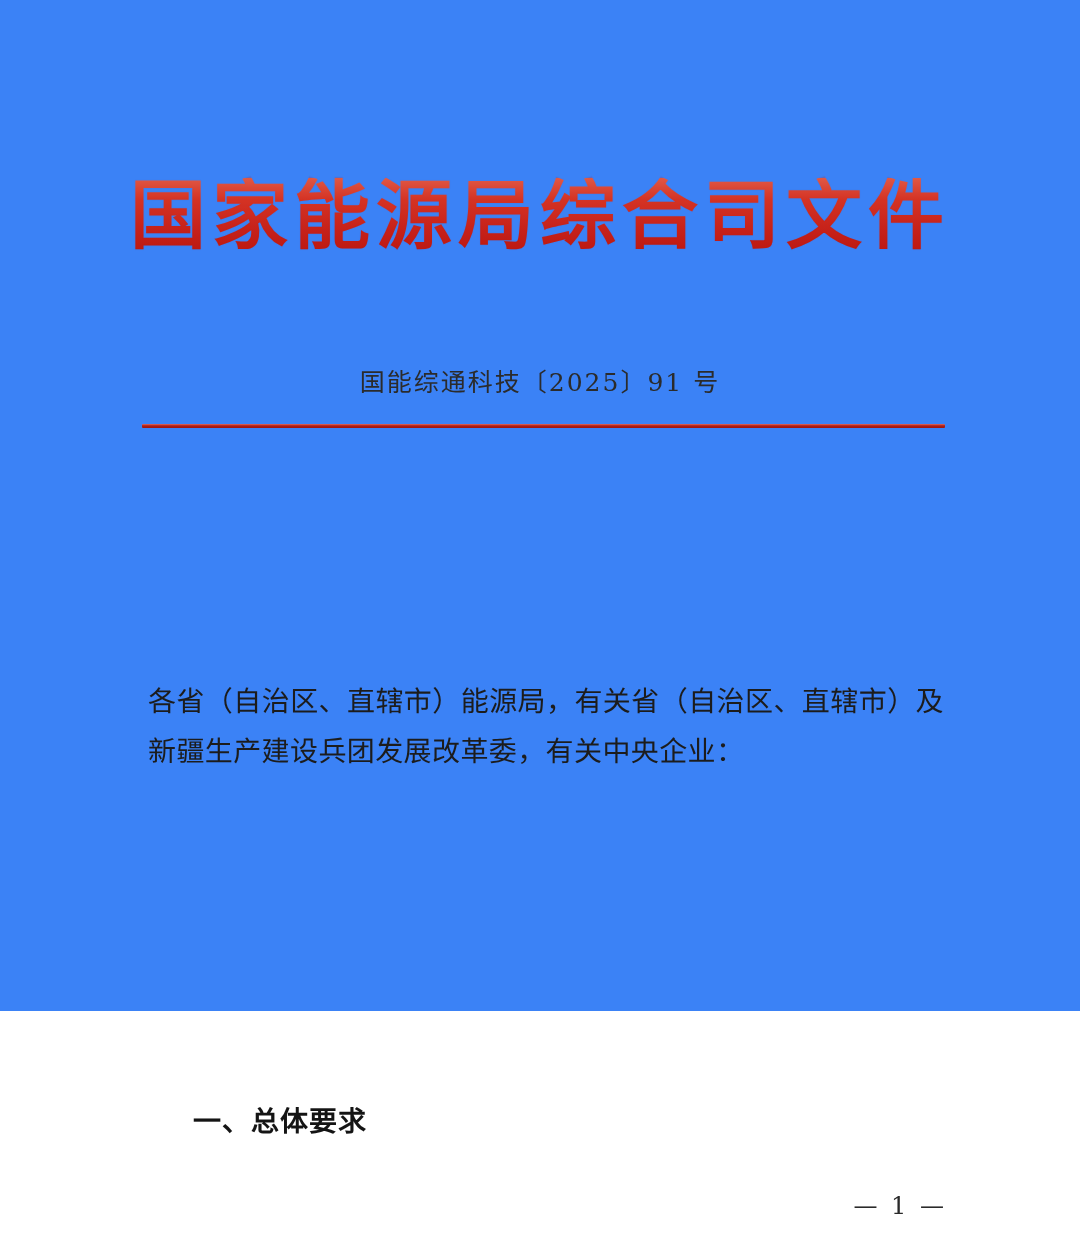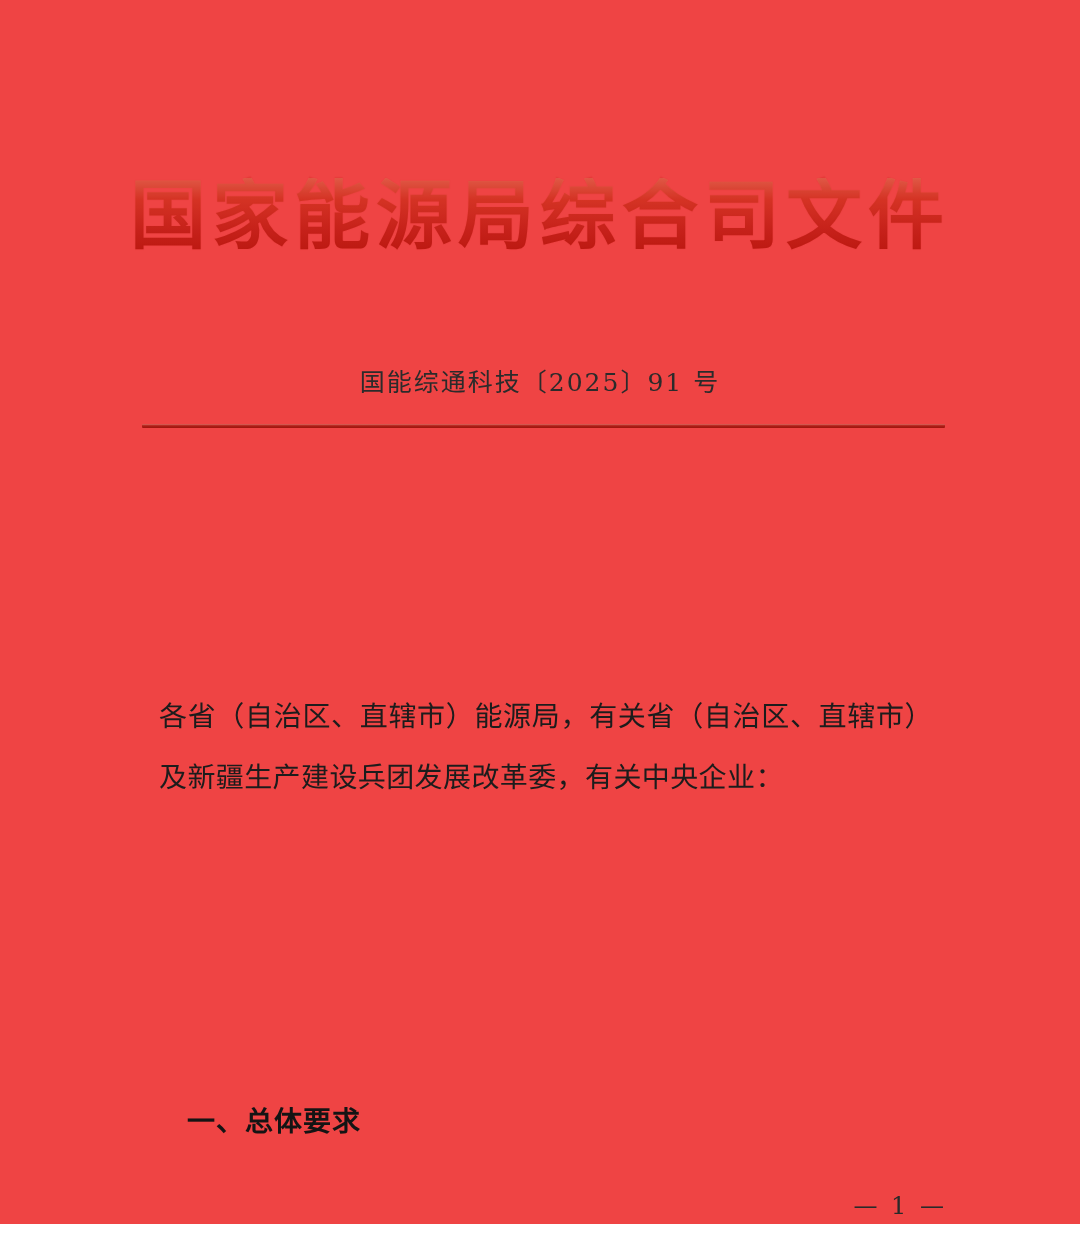--- a/index.html
+++ b/index.html
@@ -13,22 +13,22 @@
     height: 1260px;
     overflow: hidden;
     font-family: "DejaVu Serif", "Liberation Serif", serif;
     color: #1a1a1a;
     -webkit-font-smoothing: antialiased;
   }
 
   .page {
     position: relative;
     width: 1080px;
-    height: 1224px;
-    background: #ef4444;
+    height: 1011px;
+    background: #3b82f6;
   }
 
   
   .masthead {
     position: absolute;
     top: 178px;
     left: 0;
     width: 1080px;
     text-align: center;
     line-height: 1;
@@ -92,41 +92,41 @@
   }
 
   
   .body-area {
     position: absolute;
     top: 672px;
     left: 143px;
     width: 806px;
   }
   .para {
-    font-family: Liberation Mono, monospace;
+    font-family: Liberation Serif, serif;
     font-size: 28px;
-    line-height: 61px;
+    line-height: 50px;
     letter-spacing: 0.4px;
     color: #1c1c1c;
     text-align: justify;
     text-justify: inter-ideograph;
-    margin: 16px;
+    margin: 5px;
   }
   .para.addressee {
     text-indent: 0;
   }
   .para.indent {
     text-indent: 2em;
   }
 
   
   .section-heading {
     position: absolute;
     top: 1100px;
-    left: 131px;
+    left: 137px;
     width: 806px;
     font-family: Liberation Sans, sans-serif;
     font-weight: 700;
     font-size: 28px;
     letter-spacing: 1px;
     color: #141414;
     text-indent: 2em;
     line-height: 44px;
   }
 

